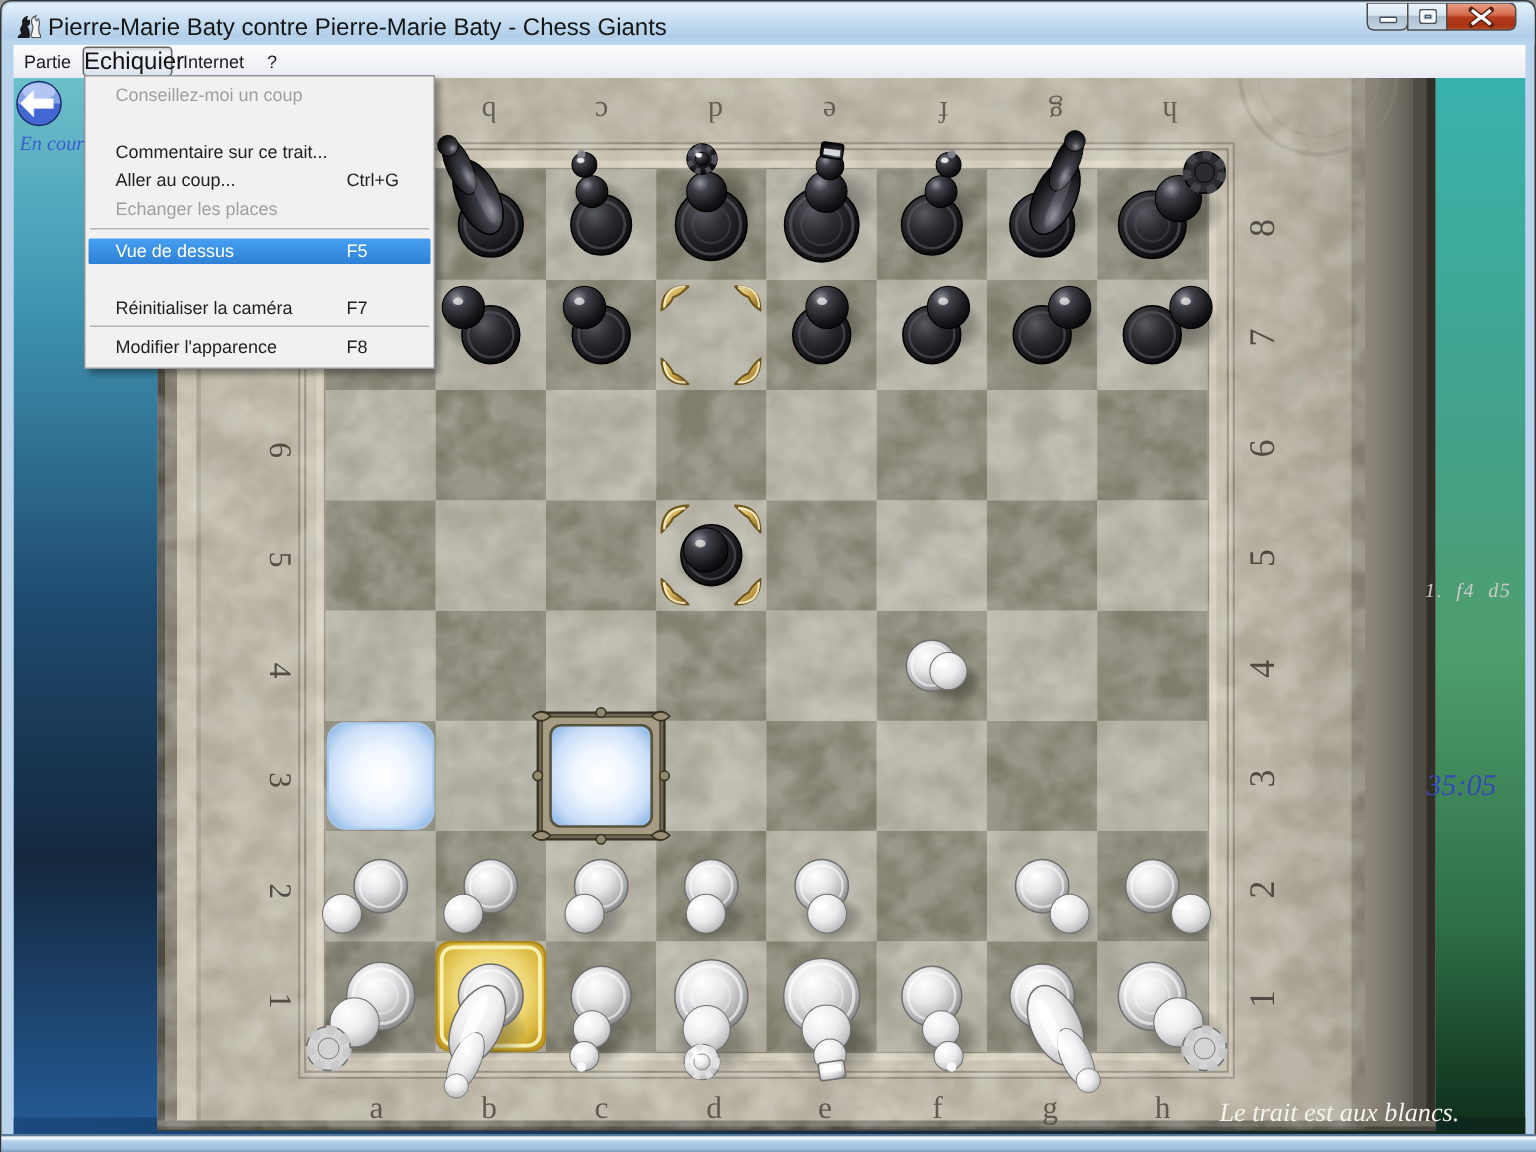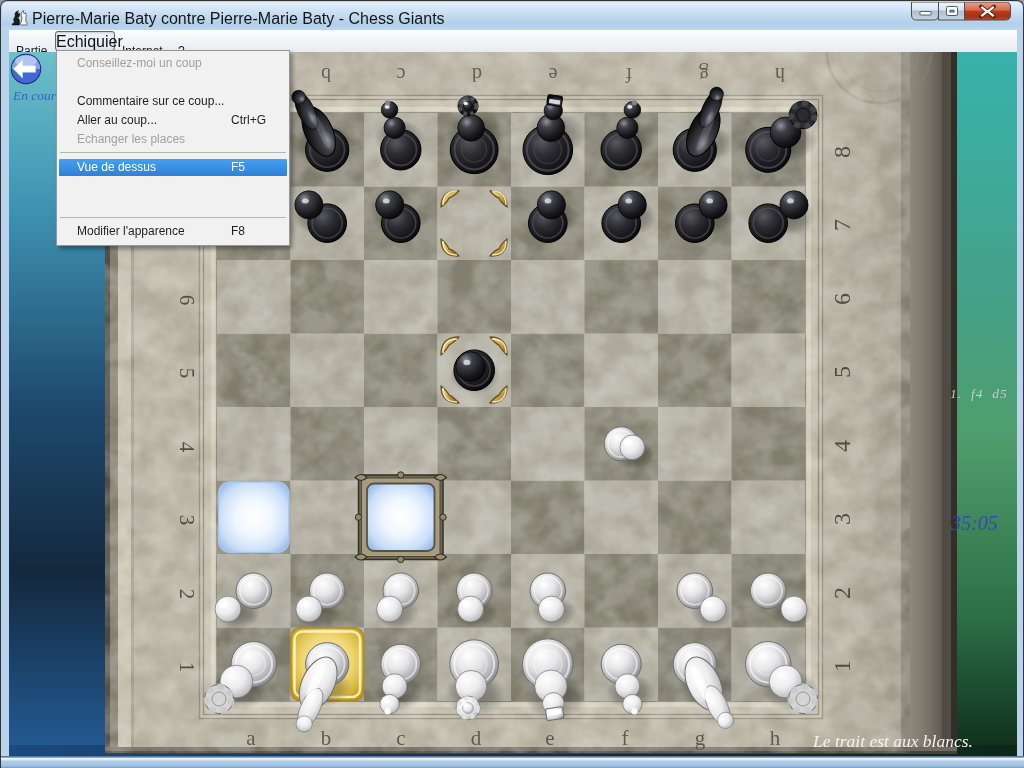--- a/index.html
+++ b/index.html
@@ -5,21 +5,21 @@
  font-family:"Liberation Sans",sans-serif}
 #win {position:absolute;left:0;top:0;width:1024px;height:768px;
  border-radius:7px 7px 0 0;background:#b9d3ec;
  border:1.4px solid #343434;border-bottom:none}
 #titlebar {position:absolute;left:1px;top:1px;width:1021px;height:28px;border-radius:6px 6px 0 0;
  background:linear-gradient(180deg,#e3f0fa 0%,#d3e5f5 25%,#bed8ee 55%,#b2cee9 78%,#bdd8f0 100%)}
 #title {position:absolute;left:30px;top:8px;font-size:16px;color:#151515;white-space:nowrap}
 #ticon {position:absolute;left:9px;top:7px}
 #menubar {position:absolute;left:8px;top:29px;width:1008px;height:22px;
  background:linear-gradient(180deg,#fcfdfe 0%,#f3f5f8 40%,#e8ecf2 100%)}
-.mb {position:absolute;top:12px;height:19px;line-height:19px;font-size:12px;color:#1a1a1a}
+.mb {position:absolute;top:2px;height:19px;line-height:19px;font-size:12px;color:#1a1a1a}
 #mbech {position:absolute;left:46px;top:1px;width:60px;height:20px;line-height:19px;text-align:center;
  font-size:16px;color:#111;border:1px solid #666;border-radius:3px;
  background:linear-gradient(180deg,#f2f6fa,#dfe6ee);box-shadow:inset 0 1px 2px rgba(0,0,0,0.18)}
 #scene {position:absolute;left:8px;top:51px;width:1008px;height:704px}
 #bborder {position:absolute;left:0px;top:755px;width:1024px;height:13px;
  background:linear-gradient(180deg,#5a7a9a 0%,#5a7a9a 10%,#eaf2fa 14%,#eaf2fa 24%,#b0cce8 40%,#a3c2e2 75%,#7a9cbe 92%,#4a4a4a 100%)}
 #menu {position:absolute;left:55px;top:49px;width:234px;height:196px;background:#f1f1f1;
  border:1px solid #979797;box-shadow:3px 3px 4px rgba(0,0,0,0.35);z-index:10}
 .mi {position:absolute;left:2px;width:228px;height:17px;line-height:17px;font-size:12px;color:#1f1f1f}
 .mi .lab {position:absolute;left:18px}
@@ -622,32 +622,36 @@
 <ellipse cx="25" cy="60" rx="11" ry="5.5" fill="#c6d4f6" opacity="0.7"></ellipse>
 <path d="M21.5,59 L12.5,68 L21.5,77 L21.5,71.2 L34.5,71.2 L34.5,64.8 L21.5,64.8 Z" fill="#ffffff" stroke="#dce6ff" stroke-width="0.5"></path>
 </g>
  </svg>
  <div id="bborder"></div>
  <div id="menu">
       <div class="mi dis" style="top:4px">
         <span class="lab">Conseillez-moi un coup</span>
       </div>
       <div class="mi" style="top:42px">
-        <span class="lab">Commentaire sur ce coup...</span>
+        <span class="lab">Commentaire sur ce trait...</span>
       </div>
       <div class="mi" style="top:61px">
         <span class="lab">Aller au coup...</span>
         <span class="sc">Ctrl+G</span>
       </div>
       <div class="mi dis" style="top:80px">
         <span class="lab">Echanger les places</span>
       </div>
       <div class="sep" style="top:101px"></div>
       <div class="mi hi" style="top:108px">
         <span class="lab">Vue de dessus</span>
         <span class="sc">F5</span>
       </div>
+      <div class="mi" style="top:146px">
+        <span class="lab">Réinitialiser la caméra</span>
+        <span class="sc">F7</span>
+      </div>
       <div class="sep" style="top:166px"></div>
       <div class="mi" style="top:172px">
         <span class="lab">Modifier l'apparence</span>
         <span class="sc">F8</span>
       </div>
     </div>
 </div>
 </body></html>

